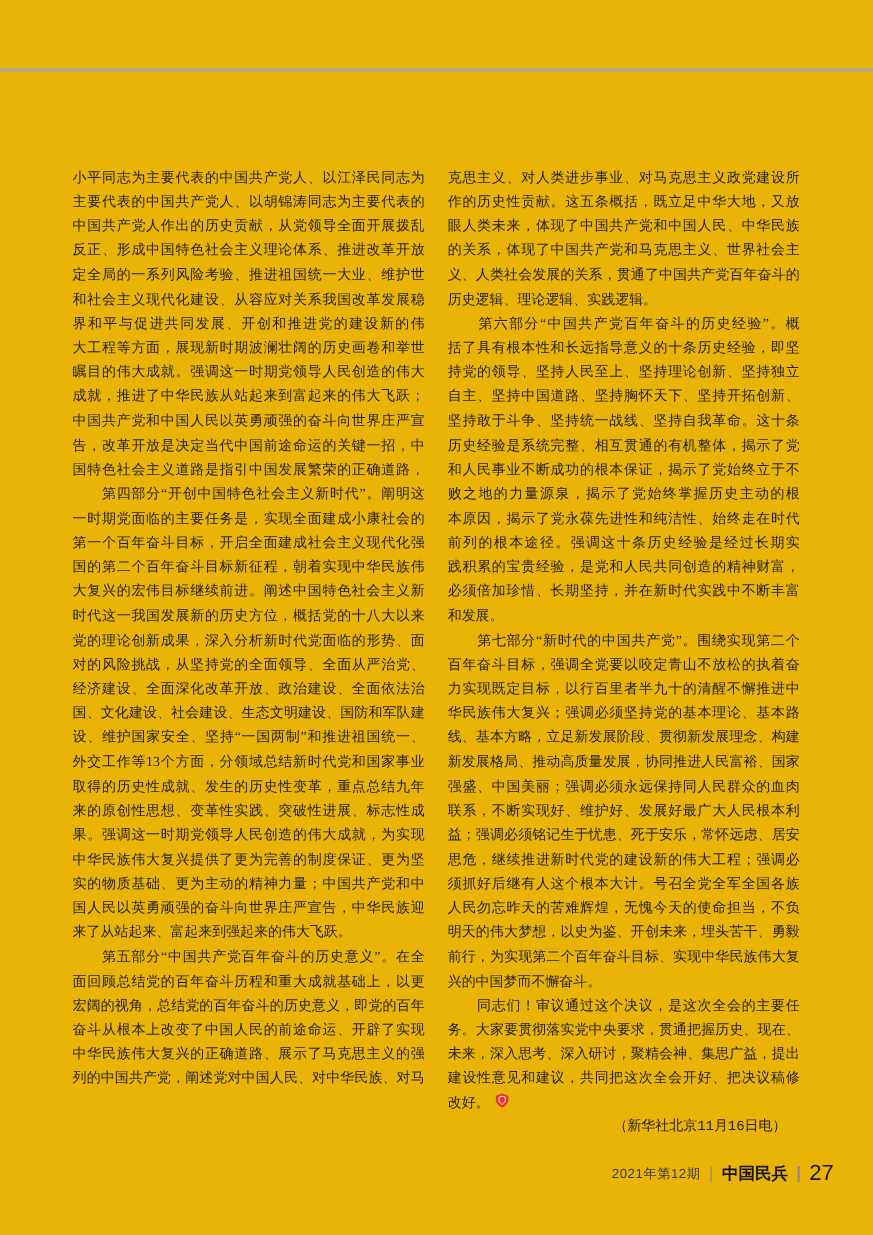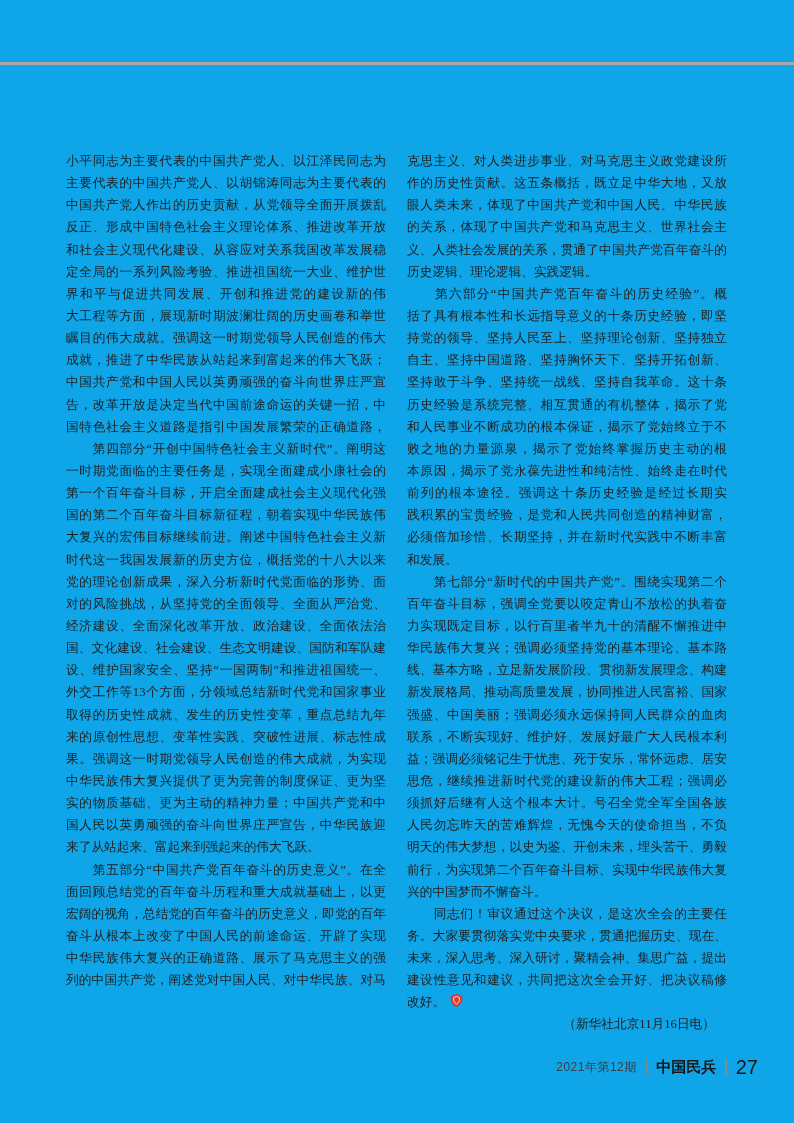--- a/index.html
+++ b/index.html
@@ -4,21 +4,21 @@
 <style>
   html, body {
     margin: 0;
     padding: 0;
     background: #ffffff;
   }
   #page {
     position: relative;
     width: 794px;
     height: 1123px;
-    background: #0ea5e9;
+    background: #eab308;
     overflow: hidden;
     font-family: "Liberation Serif", serif;
   }
   #top-rule {
     position: absolute;
     top: 62px;
     left: 0;
     width: 794px;
     height: 3px;
     background: #a8a8a8;
@@ -46,20 +46,21 @@
   }
   .line.end {
     text-align: right;
     text-align-last: left;
   }
   .line.right {
     text-align: center;
     text-align-last: right;
     padding-right: 12px;
     box-sizing: border-box;
+    font-family: Liberation Mono, monospace;
   }
   .end-mark {
     display: inline-block;
     width: 13px;
     height: 15px;
     margin-left: 5px;
     vertical-align: -2px;
   }
   #footer {
     position: absolute;
@@ -97,22 +98,22 @@
 <div id="page">
 
   <div id="top-rule"></div>
 
   <div id="article">
     <div class="col">
         <div class="line"><span>小平同志为主要代表的中国共产党人、以江泽民同志为</span></div>
         <div class="line"><span>主要代表的中国共产党人、以胡锦涛同志为主要代表的</span></div>
         <div class="line"><span>中国共产党人作出的历史贡献，从党领导全面开展拨乱</span></div>
         <div class="line"><span>反正、形成中国特色社会主义理论体系、推进改革开放</span></div>
+        <div class="line"><span>定全局的一系列风险考验、推进祖国统一大业、维护世</span></div>
         <div class="line"><span>和社会主义现代化建设、从容应对关系我国改革发展稳</span></div>
-        <div class="line"><span>定全局的一系列风险考验、推进祖国统一大业、维护世</span></div>
         <div class="line"><span>界和平与促进共同发展、开创和推进党的建设新的伟</span></div>
         <div class="line"><span>大工程等方面，展现新时期波澜壮阔的历史画卷和举世</span></div>
         <div class="line"><span>瞩目的伟大成就。强调这一时期党领导人民创造的伟大</span></div>
         <div class="line"><span>成就，推进了中华民族从站起来到富起来的伟大飞跃；</span></div>
         <div class="line"><span>中国共产党和中国人民以英勇顽强的奋斗向世界庄严宣</span></div>
         <div class="line"><span>告，改革开放是决定当代中国前途命运的关键一招，中</span></div>
         <div class="line"><span>国特色社会主义道路是指引中国发展繁荣的正确道路，</span></div>
         <div class="line"><span>　　第四部分“开创中国特色社会主义新时代”。阐明这</span></div>
         <div class="line"><span>一时期党面临的主要任务是，实现全面建成小康社会的</span></div>
         <div class="line"><span>第一个百年奋斗目标，开启全面建成社会主义现代化强</span></div>

